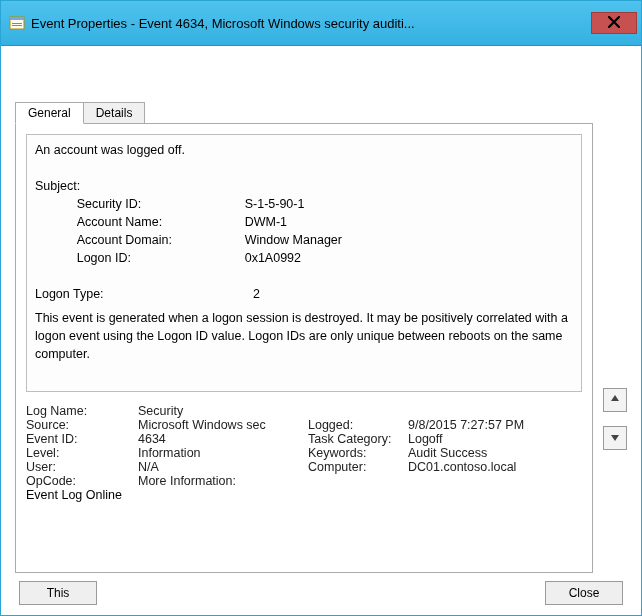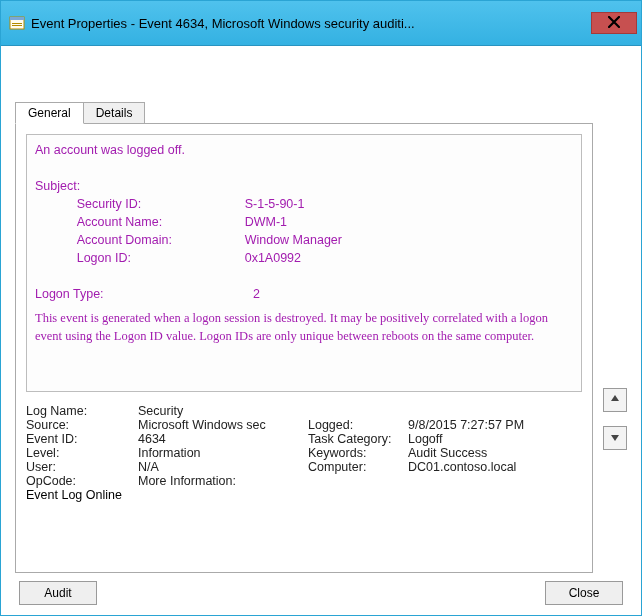--- a/index.html
+++ b/index.html
@@ -91,25 +91,25 @@
     background: #fff;
     padding: 10px 10px 10px 10px;
     position: relative;
   }
   .desc-box {
     border: 1px solid #bdbdbd;
     background: #fdfdfd;
     padding: 6px 8px 8px 8px;
     height: 258px;
     font-size: 12.5px;
-    color: #a21caf;
+    color: #000000;
     overflow: hidden;
   }
   .desc-line { white-space: pre; line-height: 18px; }
-  .desc-para { margin-top: 6px; line-height: 18px; font-family: Liberation Serif, serif; }
+  .desc-para { margin-top: 6px; line-height: 18px; }
   .props {
     margin-top: 12px;
     display: grid;
     grid-template-columns: 112px 170px 100px 158px;
     row-gap: 0;
     font-size: 12.5px;
     color: #222;
   }
   .props .lbl { white-space: nowrap; }
   .props .val { white-space: nowrap; overflow: hidden; text-overflow: clip; }
@@ -245,18 +245,18 @@
       <div class="arrow-btn">
         <span>
           <svg viewBox="0 0 10 10">
               <path d="M1 3 L9 3 L5 9 Z" fill="#444"></path>
             </svg>
         </span>
       </div>
     </div>
 
     <div class="footer">
-      <button class="btn">Audit</button>
+      <button class="btn">This</button>
       <button class="btn">Close</button>
     </div>
 
   </div>
 </div>
 
 </body></html>

